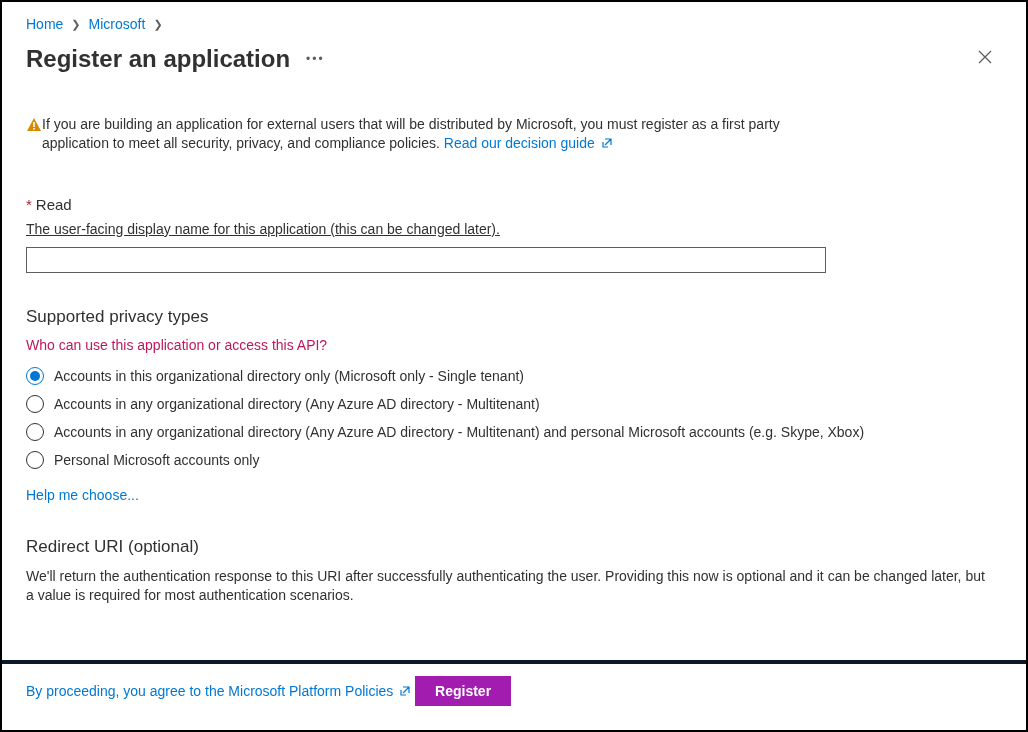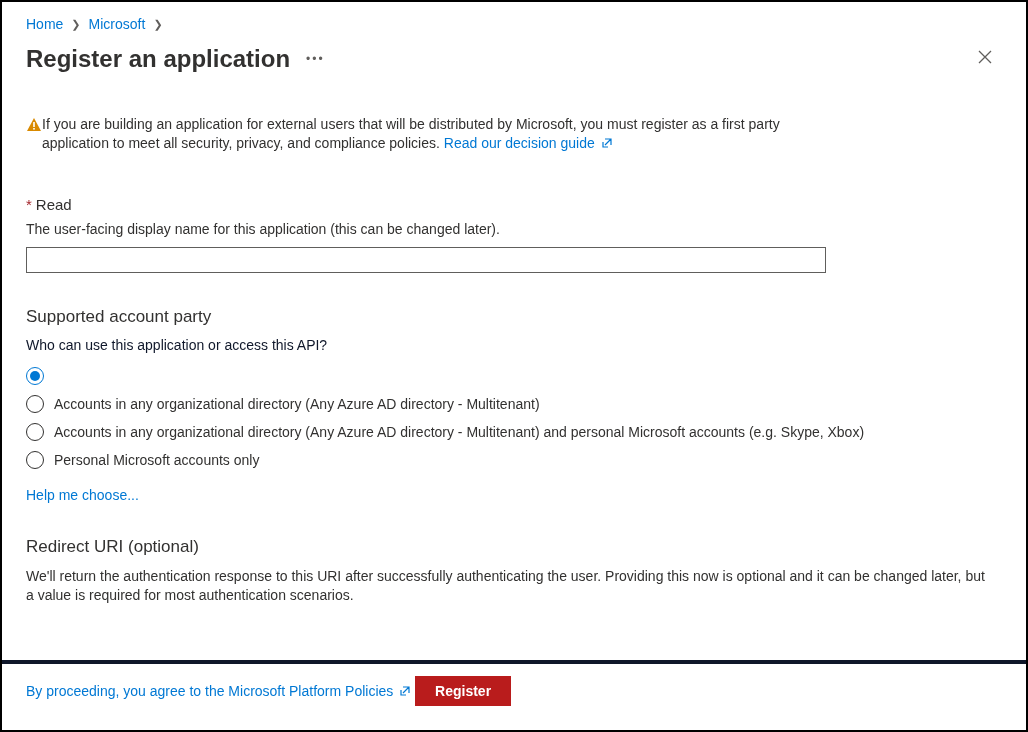--- a/index.html
+++ b/index.html
@@ -17,34 +17,34 @@
     .scroll-area::-webkit-scrollbar { width: 14px; }
     .scroll-area::-webkit-scrollbar-thumb { background: #c8c6c4; border-radius: 7px; border: 3px solid #fff; }
     .info-banner { display: flex; gap: 0; padding: 28px 0 8px; max-width: 820px; }
     .info-banner .icon { flex-shrink: 0; margin-top: 2px; }
     .info-banner .text { color: #323130; line-height: 1.35; }
     .link { color: #0078d4; text-decoration: none; cursor: pointer; }
     .ext-icon { display: inline-block; vertical-align: middle; margin-left: 2px; }
     .section { margin-top: 34px; }
     .field-label { font-size: 15px; color: #323130; margin-bottom: 8px; }
     .req { color: #a4262c; margin-right: 4px; }
-    .field-desc { color: #323130; font-size: 14px; margin-bottom: 10px; }
+    .field-desc { color: #323130; font-size: 14px; margin-bottom: 10px; text-decoration: underline; }
     .text-input { width: 800px; height: 26px; border: 1px solid #605e5c; padding: 0 8px; font-size: 14px; outline: none; }
     .section-title { font-size: 17px; font-weight: 400; color: #323130; margin-bottom: 10px; }
-    .section-subtitle { font-size: 14px; color: #0f172a; margin-bottom: 14px; }
+    .section-subtitle { font-size: 14px; color: #be185d; margin-bottom: 14px; }
     .radio-group { display: flex; flex-direction: column; gap: 10px; }
     .radio-row { display: flex; align-items: center; gap: 10px; cursor: pointer; }
     .radio { width: 18px; height: 18px; border: 1px solid #323130; border-radius: 50%; display: inline-flex; align-items: center; justify-content: center; flex-shrink: 0; }
     .radio.selected { border-color: #0078d4; }
     .radio.selected::after { content: ""; width: 10px; height: 10px; background: #0078d4; border-radius: 50%; }
     .help-link { margin-top: 18px; }
     .redirect-desc { max-width: 960px; line-height: 1.4; }
     .footer { border-top: 4px solid #0f172a; padding: 12px 24px 16px; background: #fff; }
     .policy-link { display: inline-flex; align-items: center; gap: 4px; margin-bottom: 14px; }
-    .register-btn { background: #b91c1c; color: #fff; border: none; padding: 7px 20px; font-size: 14px; font-weight: 600; cursor: pointer; }
+    .register-btn { background: #a21caf; color: #fff; border: none; padding: 7px 20px; font-size: 14px; font-weight: 600; cursor: pointer; }
   </style>
 </head>
 <body>
 
 <div class="container">
   <div class="breadcrumb">
     <a>Home</a>
     <span class="sep">❯</span>
     <a>Microsoft</a>
     <span class="sep">❯</span>
@@ -78,25 +78,26 @@
       </div>
     </div>
 
     <div class="section">
       <div class="field-label"><span class="req">*</span><span>Read</span></div>
       <div class="field-desc">The user-facing display name for this application (this can be changed later).</div>
       <input type="text" class="text-input" value="" style="">
     </div>
 
     <div class="section">
-      <div class="section-title">Supported account party</div>
+      <div class="section-title">Supported privacy types</div>
       <div class="section-subtitle">Who can use this application or access this API?</div>
       <div class="radio-group">
         <label class="radio-row">
           <span class="radio selected"></span>
+          <span>Accounts in this organizational directory only (Microsoft only - Single tenant)</span>
         </label>
         <label class="radio-row">
           <span class="radio"></span>
           <span>Accounts in any organizational directory (Any Azure AD directory - Multitenant)</span>
         </label>
         <label class="radio-row">
           <span class="radio"></span>
           <span>Accounts in any organizational directory (Any Azure AD directory - Multitenant) and personal Microsoft accounts (e.g. Skype, Xbox)</span>
         </label>
         <label class="radio-row">

